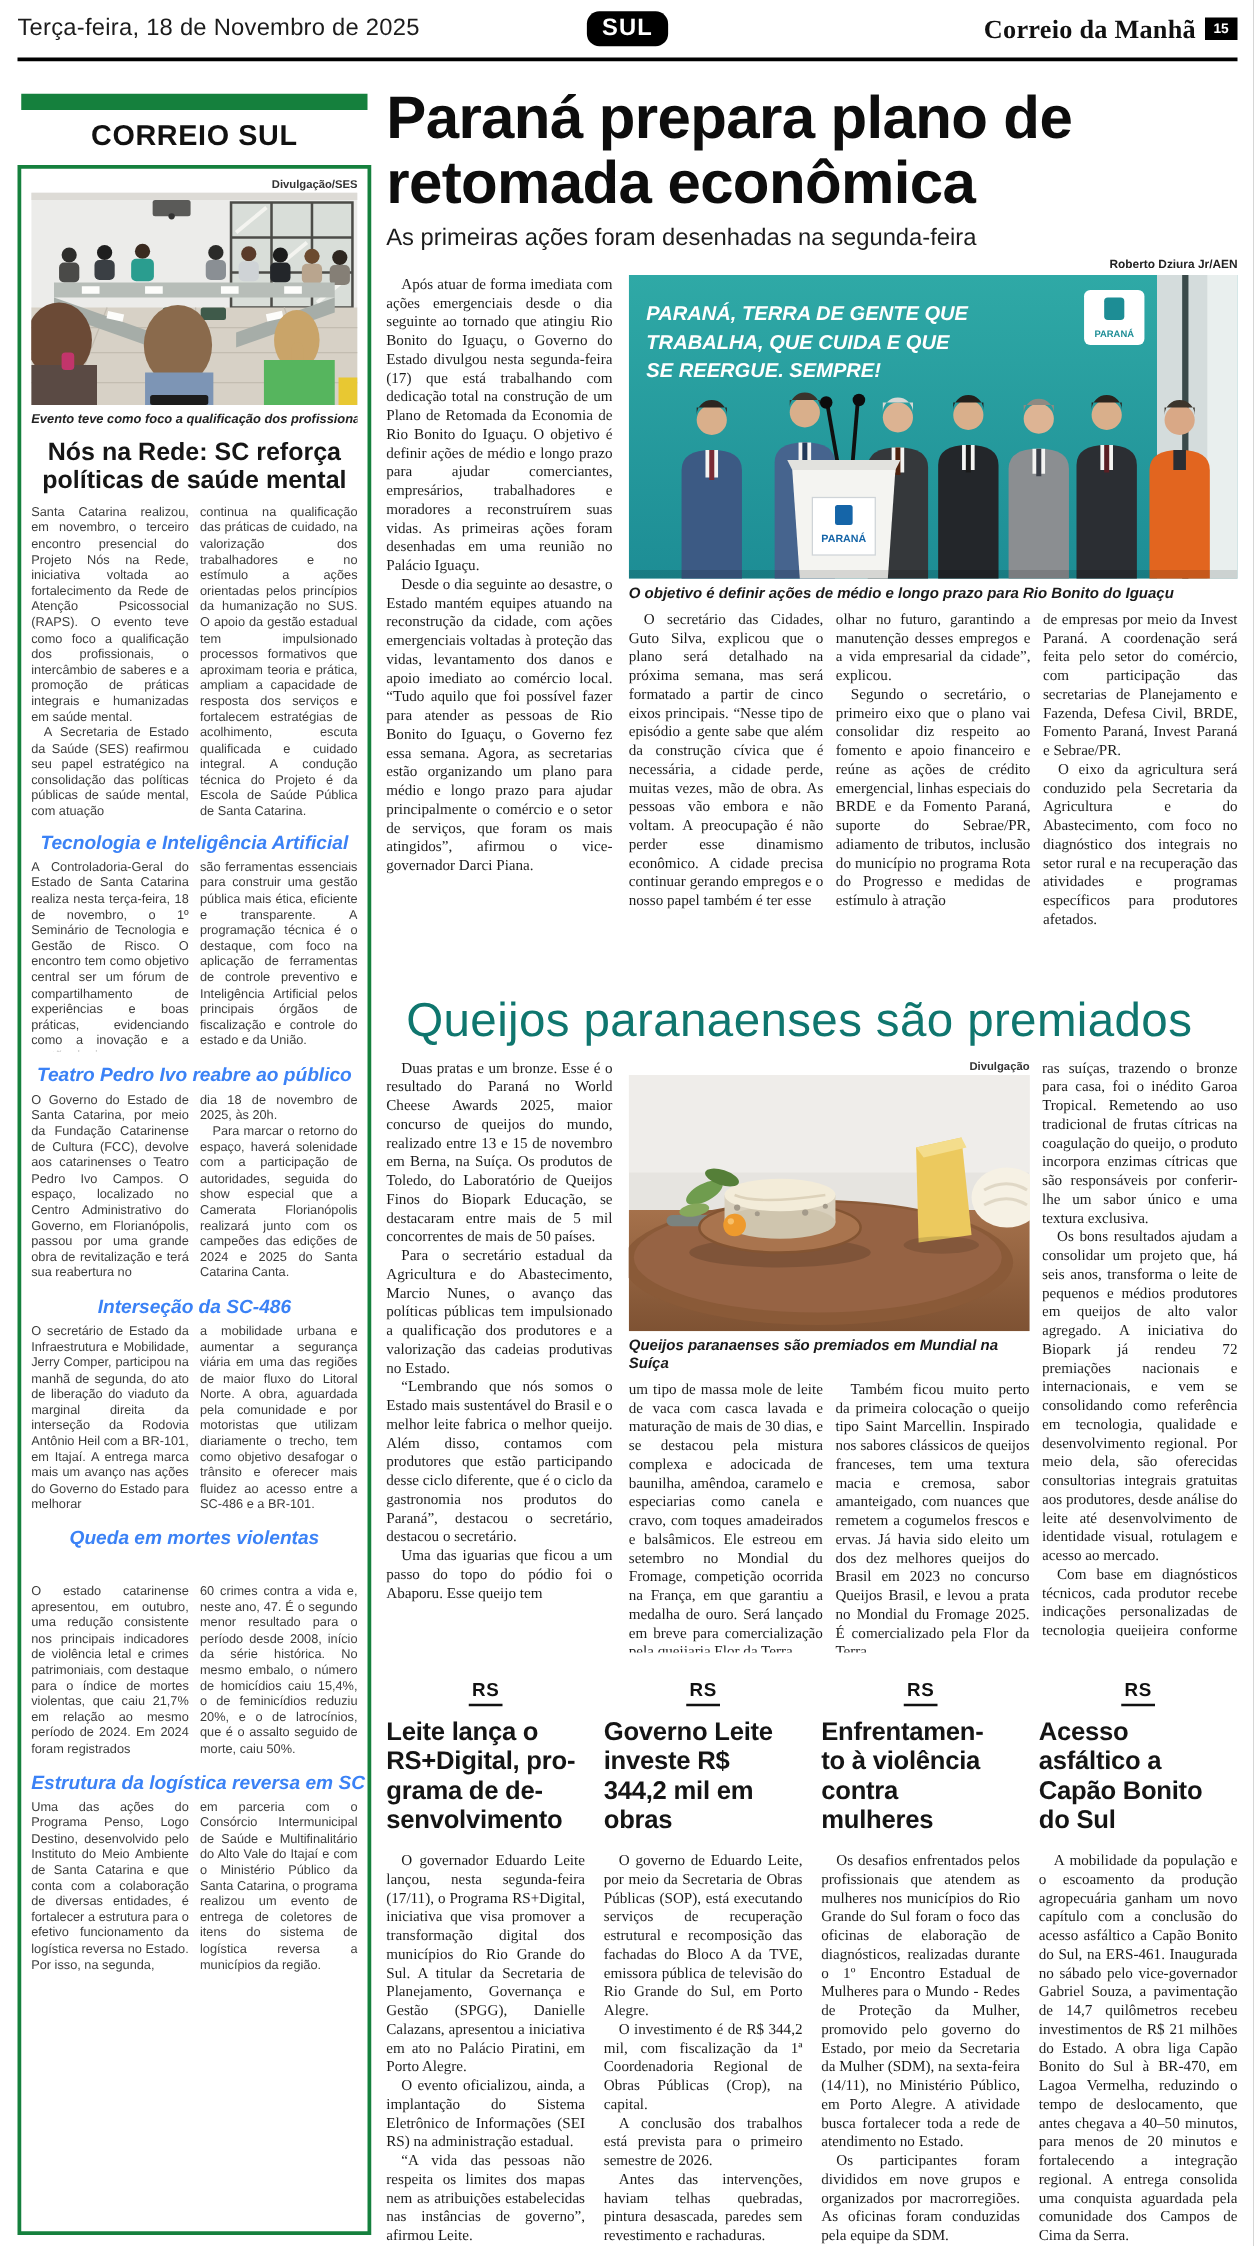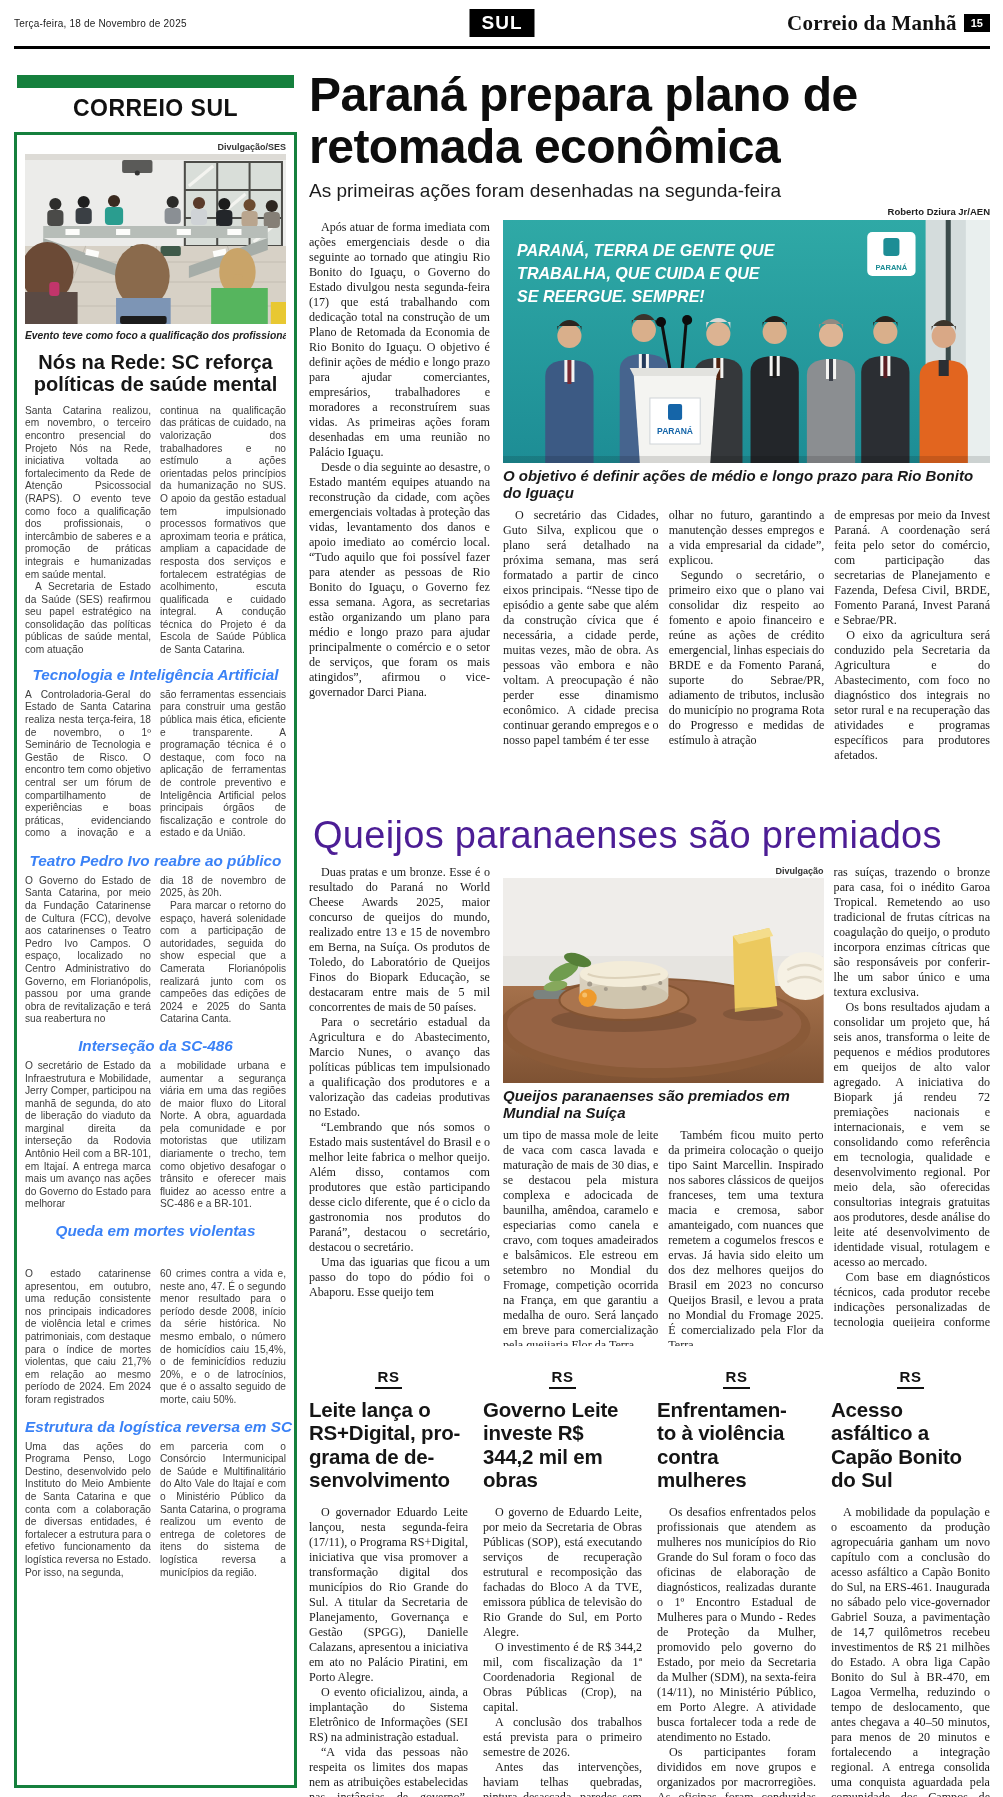--- a/index.html
+++ b/index.html
@@ -1,23 +1,23 @@
 <!DOCTYPE html>
 <html><head>
 <meta charset="utf-8">
 <style>
   html,body{margin:0;padding:0;background:#9a9a9a;}
   .page{position:relative;width:1003px;height:1797px;background:#fff;margin:0 auto;
         box-sizing:border-box;padding:0 13px 0 14px;overflow:hidden;
         font-family:"Liberation Sans",sans-serif;color:#111;}
   
   .topbar{display:flex;align-items:center;height:46px;position:relative;border-bottom:3px solid #000;}
-  .hdr-date{font-size:10px;color:#1c1c1c;letter-spacing:.2px;}
+  .hdr-date{font-size:19px;color:#1c1c1c;letter-spacing:.2px;}
   .sul-box{position:absolute;left:50%;transform:translateX(-50%);background:#000;color:#fff;
-           font-weight:bold;font-size:19px;padding:3px 12px;letter-spacing:1px;}
+           font-weight:bold;font-size:19px;padding:3px 12px;letter-spacing:1px;border-radius:10px;}
   .hdr-right{margin-left:auto;display:flex;align-items:center;gap:7px;}
   .masthead{font-family:"Liberation Serif",serif;font-weight:bold;font-size:21px;letter-spacing:.2px;}
   .pagenum{background:#000;color:#fff;font-weight:bold;font-size:11px;padding:3px 7px;}
   
   .content{display:flex;gap:12px;padding-top:16px;justify-content:flex-end;}
   .leftcol{width:283px;flex:none;}
   .maincol{flex:1;min-width:0;}
   
   .green-bar{height:13px;margin:10px 3px 7px;}
   .lb-kicker{text-align:center;font-weight:bold;font-size:23px;letter-spacing:.5px;margin-bottom:10px;}
@@ -30,27 +30,27 @@
   .lbcol{flex:1;font-size:10.2px;line-height:12.6px;text-align:justify;color:#3c3c3c;}
   .lbcol p{margin:0;}
   .lbcol p + p{text-indent:10px;}
   
   h1.mainhead{font-size:48px;line-height:1.08;letter-spacing:-.5px;margin:4px 0 7px;white-space:pre-line;color:#0d0d0d;}
   .subhead{font-size:19px;color:#1c1c1c;margin:0 0 4px;}
   .m-credit{font-size:9.5px;font-weight:bold;color:#222;text-align:right;margin:0 0 3px;}
   .art1{display:flex;gap:13px;}
   .a1c1{width:181px;flex:none;height:560px;overflow:hidden;}
   .a1r{flex:1;min-width:0;}
-  .photo-cap{font-style:italic;font-weight:bold;font-size:15px;color:#1a1a1a;margin:4px 0 7px;}
+  .photo-cap{font-style:italic;font-weight:bold;font-size:12px;color:#1a1a1a;margin:4px 0 7px;}
   .threecols{display:flex;gap:10px;height:290px;overflow:hidden;}
   .threecols > div{flex:1;min-width:0;}
   .ncol{font-family:"Liberation Serif",serif;font-size:12.1px;line-height:15px;text-align:justify;color:#1b1b1b;}
   .ncol p{margin:0;text-indent:12px;}
   .ncol.cont p:first-child{text-indent:0;}
-  .cheese-head{font-size:38px;font-weight:normal;letter-spacing:.3px;margin:16px 4px 8px;color:#4c1d95;white-space:nowrap;}
+  .cheese-head{font-size:38px;font-weight:normal;letter-spacing:.3px;margin:16px 16px 8px;color:#0f766e;white-space:nowrap;}
   .art2{display:flex;gap:13px;}
   .a2c1{width:181px;flex:none;height:462px;overflow:hidden;}
   .a2r{flex:1;min-width:0;display:flex;gap:10px;}
   .a2mid{flex:2.05;min-width:0;}
   .a2c4{flex:1;min-width:0;height:462px;overflow:hidden;}
   .twocols{display:flex;gap:10px;height:218px;overflow:hidden;}
   .twocols > div{flex:1;min-width:0;}
   
   .briefs{display:flex;gap:15px;margin-top:22px;}
   .brief{flex:1;min-width:0;}

